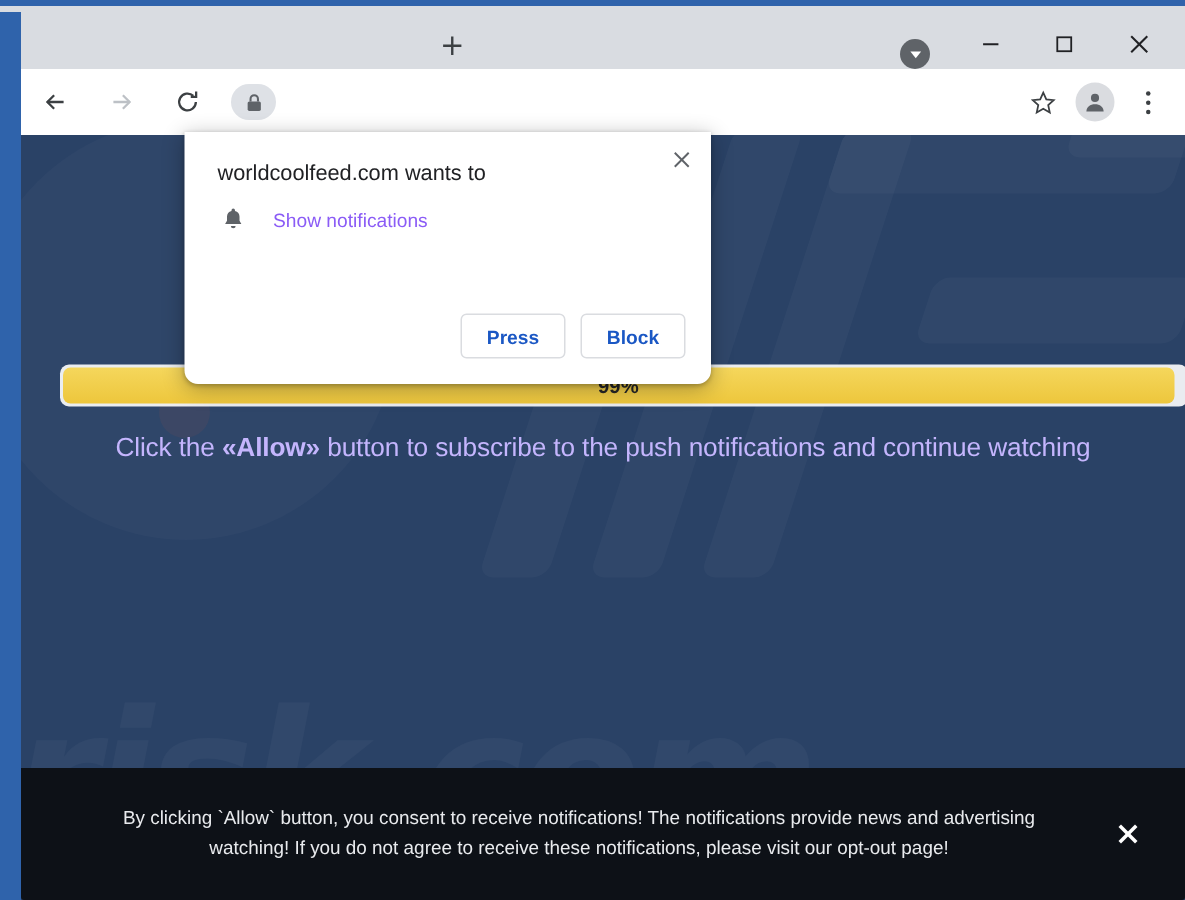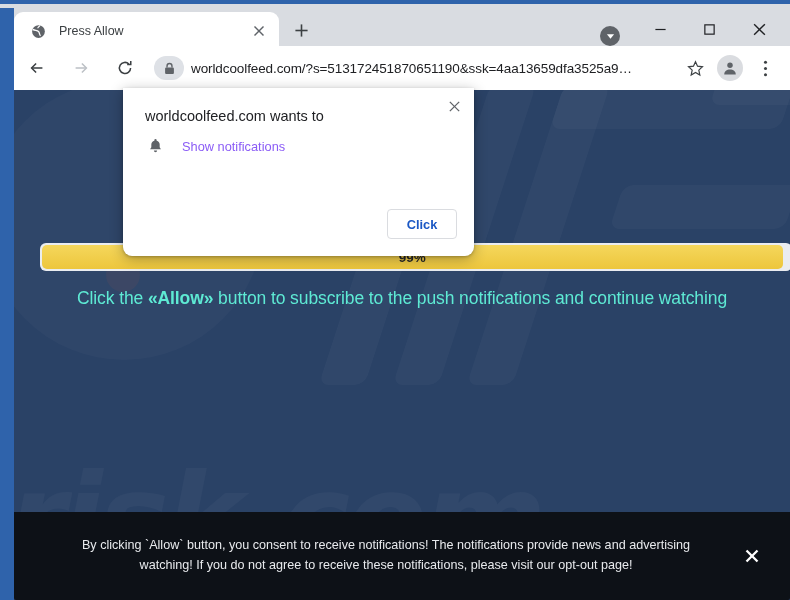--- a/index.html
+++ b/index.html
@@ -189,21 +189,21 @@
     position: relative;
   }
   #progress-label {
     font-size: 13.5px; font-weight: bold; color: #262626;
     position: absolute; left: 0; right: 0; text-align: center;
   }
 
   #instruction {
     position: absolute; left: 0; top: 198px; width: 776px;
     text-align: center;
-    font-size: 17.5px; color: #5eead4;
+    font-size: 17.5px; color: #c4b5fd;
     letter-spacing: -0.1px;
     white-space: nowrap;
   }
   #instruction b { font-weight: bold; }
 
   
   #consent {
     position: absolute; left: 0; bottom: 0;
     width: 776px; height: 88px;
     background: #0d1117;
@@ -266,36 +266,20 @@
 </style>
 </head>
 <body>
 
 <div id="window">
   <div id="frame-edge"></div>
 
   <div id="tabstrip">
     <div id="tabstrip-left-pad"></div>
 
-    <div id="tab">
-      <span id="tab-favicon">
-        <svg width="17" height="17" viewBox="0 0 24 24" fill="none" stroke="#5f6368" stroke-width="2">
-          <circle cx="12" cy="12" r="9" fill="#5f6368" stroke="none"></circle>
-          <path d="M4 9c3 2 6 1 8 3s1 5 3 6" stroke="#ffffff" stroke-width="1.8" fill="none"></path>
-          <path d="M14 3.5c-1 2-3 2-3 4" stroke="#ffffff" stroke-width="1.6" fill="none"></path>
-        </svg>
-      </span>
-      <span id="tab-title">Press Allow</span>
-      <span id="tab-close">
-        <svg width="12" height="12" viewBox="0 0 12 12" stroke="#5f6368" stroke-width="1.5">
-          <line x1="1.5" y1="1.5" x2="10.5" y2="10.5"></line>
-          <line x1="10.5" y1="1.5" x2="1.5" y2="10.5"></line>
-        </svg>
-      </span>
-    </div>
 
     <div id="newtab">
       <svg width="15" height="15" viewBox="0 0 16 16" stroke="#3c4043" stroke-width="1.7">
         <line x1="8" y1="1.5" x2="8" y2="14.5"></line>
         <line x1="1.5" y1="8" x2="14.5" y2="8"></line>
       </svg>
     </div>
 
     <div id="win-extra">
       <svg width="9" height="9" viewBox="0 0 10 10" fill="#ffffff">
@@ -341,21 +325,20 @@
       </svg>
     </div>
 
     <div id="omnibox">
       <span id="lock-pill">
         <svg width="11" height="13" viewBox="0 0 12 14" fill="#5f6368">
           <rect x="1.2" y="6" width="9.6" height="7" rx="1.2"></rect>
           <path d="M3.3 6V4.2a2.7 2.7 0 0 1 5.4 0V6" fill="none" stroke="#5f6368" stroke-width="1.5"></path>
         </svg>
       </span>
-      <span id="url-text">worldcoolfeed.com/?s=513172451870651190&amp;ssk=4aa13659dfa3525a9…</span>
     </div>
 
     <div id="omni-right">
       <div class="tbtn" id="btn-star">
         <svg width="17" height="17" viewBox="0 0 20 20" stroke="#3c4043" stroke-width="1.4" fill="none">
           <polygon points="10,2 12.4,7.3 18.2,8 13.9,11.9 15.1,17.6 10,14.7 4.9,17.6 6.1,11.9 1.8,8 7.6,7.3"></polygon>
         </svg>
       </div>
       <div id="btn-profile">
         <svg width="16" height="16" viewBox="0 0 20 20" fill="#5f6368">
@@ -426,16 +409,17 @@
       <span id="perm-bell">
         <svg width="15" height="16" viewBox="0 0 16 18" fill="#5f6368">
           <path d="M8 1.2a1.3 1.3 0 0 1 1.3 1.3v.5a4.6 4.6 0 0 1 3.4 4.4v3l1.4 2.3H1.9L3.3 10.4v-3A4.6 4.6 0 0 1 6.7 3V2.5A1.3 1.3 0 0 1 8 1.2z"></path>
           <path d="M6.2 14.2h3.6a1.8 1.8 0 0 1-3.6 0z"></path>
         </svg>
       </span>
       <span id="perm-row-label">Show notifications</span>
     </div>
 
     <div id="perm-actions">
-      <button class="perm-btn">Click</button>
+      <button class="perm-btn">Press</button>
+      <button class="perm-btn">Block</button>
     </div>
   </div>
 </div>
 
 </body></html>

